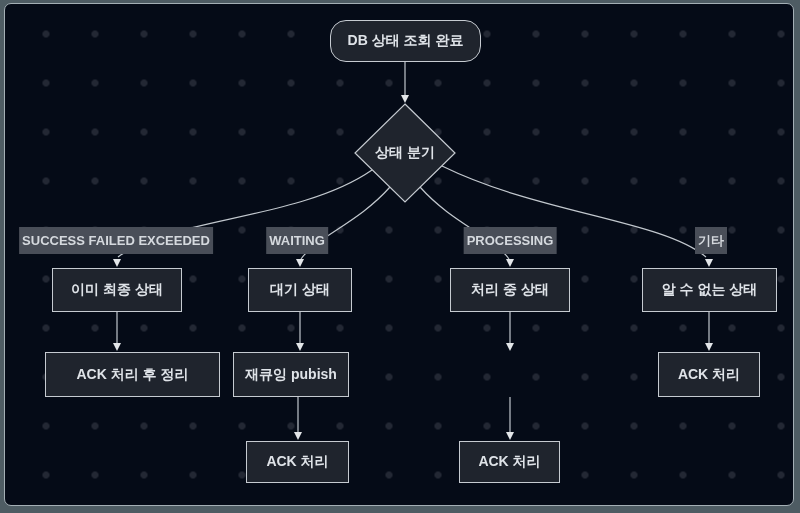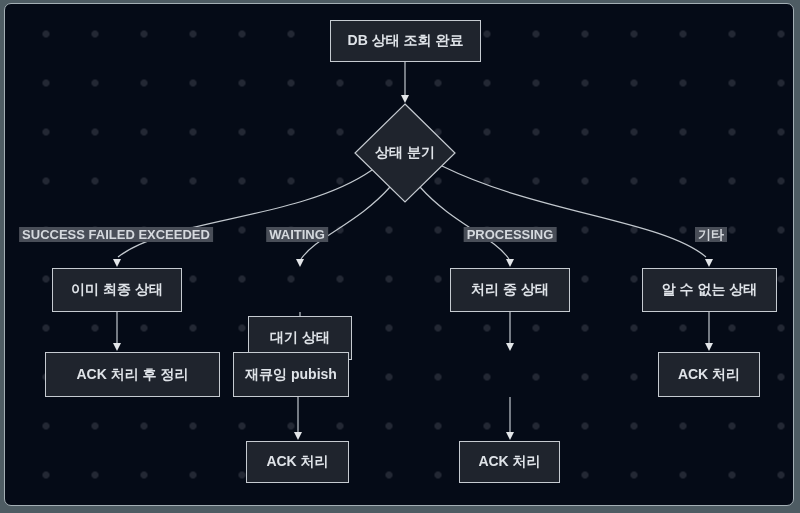--- a/index.html
+++ b/index.html
@@ -43,21 +43,21 @@
     border: none;
   }
   .edge-label {
     position: absolute;
     transform: translateX(-50%);
     background: #494e58;
     color: #d5d9de;
     font-size: 13px;
     font-weight: 600;
     line-height: 15px;
-    padding: 0 3px;
+    padding: 6px 3px;
     white-space: nowrap;
   }
 </style>
 </head>
 <body>
 
 <div class="page">
   <div class="panel"></div>
   <div class="content">
 
@@ -84,31 +84,31 @@
         <polygon points="113,343 121,343 117,351"></polygon>
         <polygon points="296,343 304,343 300,351"></polygon>
         <polygon points="506,343 514,343 510,351"></polygon>
         <polygon points="705,343 713,343 709,351"></polygon>
         <polygon points="294,432 302,432 298,440"></polygon>
         <polygon points="506,432 514,432 510,440"></polygon>
       </g>
       <polygon points="405,104 455,153 405,202 355,153" fill="#1f242d" stroke="#c6cbd1" stroke-width="1.2"></polygon>
     </svg>
 
-    <div class="node" style="left:330px; top:20px; width:151px; height:42px;">DB 상태 조회 완료</div>
+    <div class="node" style="left:330px; top:20px; width:151px; height:42px;border-radius:16px;">DB 상태 조회 완료</div>
 
     <div class="node diamond-text" style="left:355px; top:131px; width:100px; height:44px;">상태 분기</div>
 
     <div class="edge-label" style="left:116px; top:227px;">SUCCESS FAILED EXCEEDED</div>
     <div class="edge-label" style="left:297px; top:227px;">WAITING</div>
     <div class="edge-label" style="left:510px; top:227px;">PROCESSING</div>
     <div class="edge-label" style="left:711px; top:227px;">기타</div>
 
     <div class="node" style="left:52px; top:268px; width:130px; height:44px;">이미 최종 상태</div>
-    <div class="node" style="left:248px; top:268px; width:104px; height:44px;margin-top:48px;">대기 상태</div>
+    <div class="node" style="left:248px; top:268px; width:104px; height:44px;">대기 상태</div>
     <div class="node" style="left:642px; top:268px; width:135px; height:44px;">알 수 없는 상태</div>
     <div class="node" style="left:450px; top:268px; width:120px; height:44px;">처리 중 상태</div>
 
     <div class="node" style="left:45px; top:352px; width:175px; height:45px;">ACK 처리 후 정리</div>
     <div class="node" style="left:233px; top:352px; width:116px; height:45px;">재큐잉 pubish</div>
     <div class="node" style="left:658px; top:352px; width:102px; height:45px;">ACK 처리</div>
 
     <div class="node" style="left:246px; top:441px; width:103px; height:42px;">ACK 처리</div>
     <div class="node" style="left:459px; top:441px; width:101px; height:42px;">ACK 처리</div>
 

